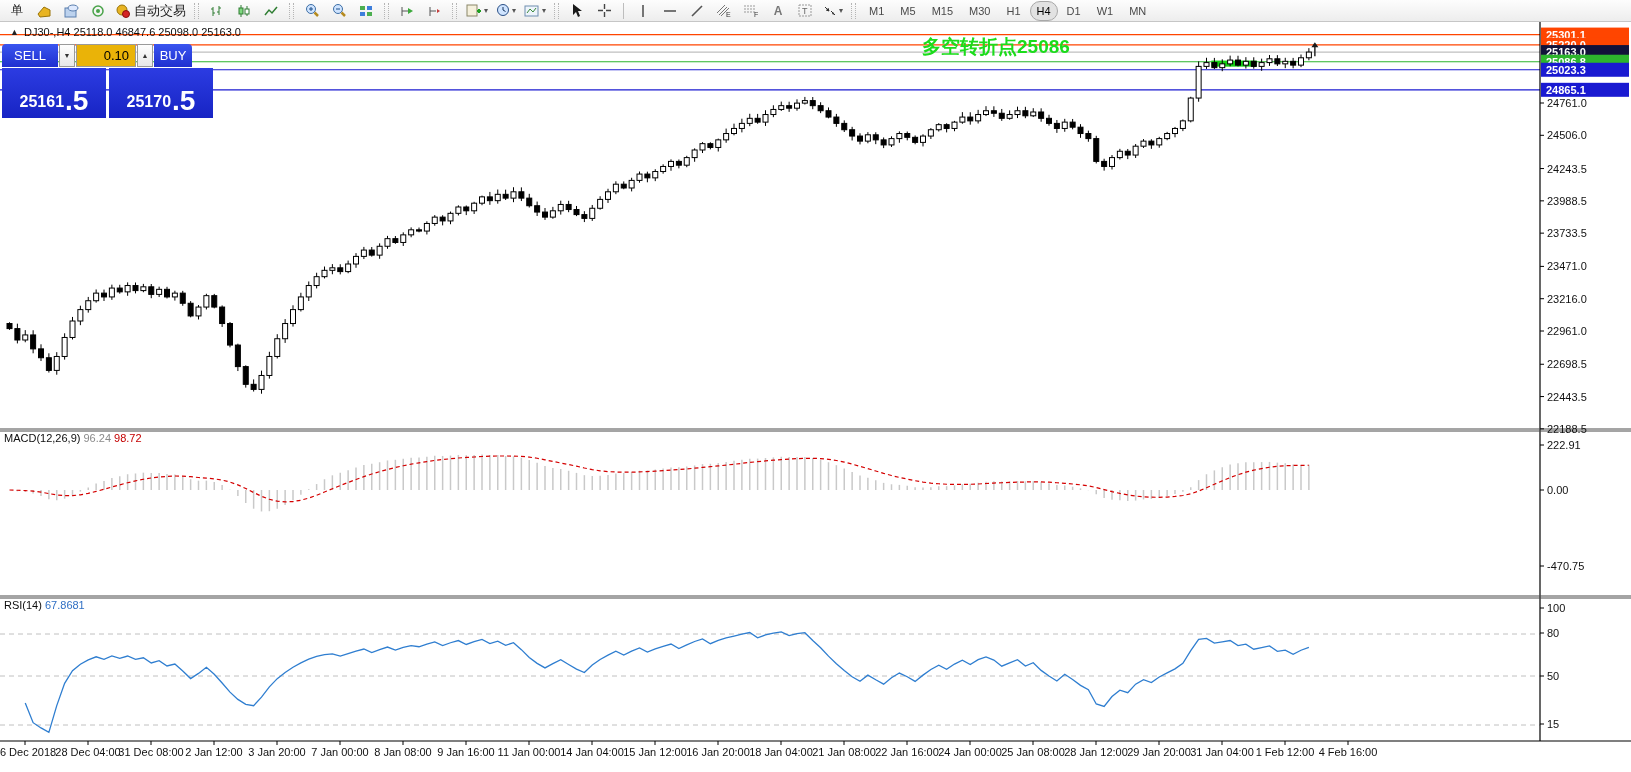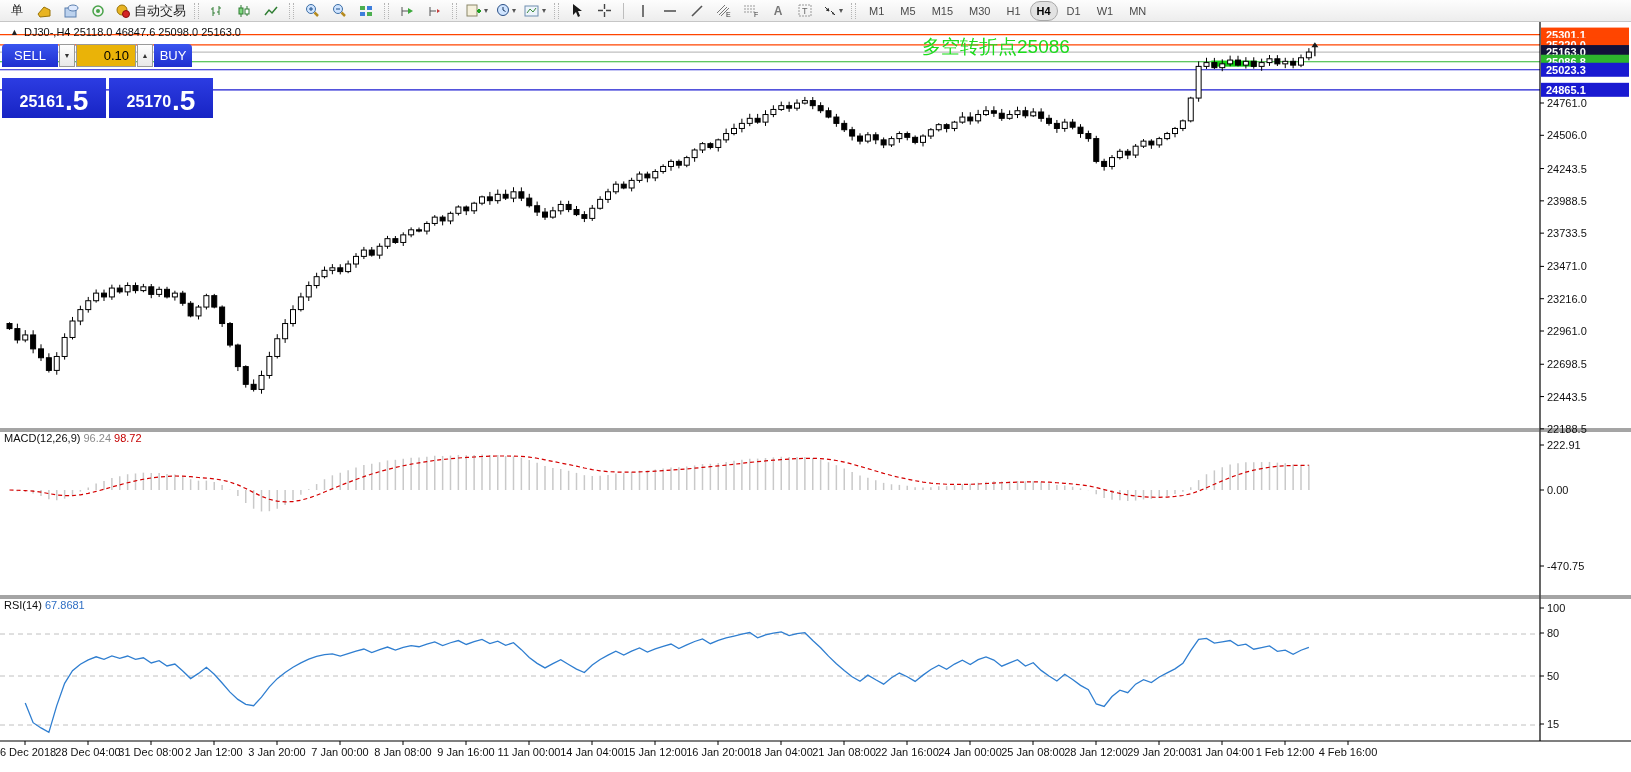--- a/index.html
+++ b/index.html
@@ -8,42 +8,42 @@
   #toolbar{position:absolute;top:0;left:0;width:1631px;height:22px;
     background:linear-gradient(#fdfdfd,#ededed);border-bottom:1px solid #c6c6c6;
     display:flex;align-items:center;padding-left:5px;box-sizing:border-box;gap:3px;z-index:5}
   .tb-btn{height:20px;min-width:20px;display:flex;align-items:center;justify-content:center;
     border-radius:2px;color:#222;font-size:12px;padding:0 2px;cursor:default}
   .tb-btn svg{display:block}
   .tb-sep{width:1px;height:16px;background:#bdbdbd;margin:0 4px}
   .tb-grip{width:3px;height:16px;border-left:1px dotted #b5b5b5;border-right:1px dotted #b5b5b5;margin:0 3px}
   .tb-caret{font-size:8px;color:#555;margin-left:1px}
   .tf-btn{padding:0 6px;height:18px;font-size:11px;color:#4a4a4a;display:flex;align-items:center;border:1px solid transparent}
-  .tf-active{background:#e2e2e2;border:1px solid #a8a8a8;border-radius:10px;color:#000;font-weight:bold}
+  .tf-active{background:#e2e2e2;border:1px solid #a8a8a8;border-radius:10px;color:#000;font-weight:normal}
   .cn{letter-spacing:0}
   
   #canvas{position:absolute;left:0;top:0;z-index:1}
   
   #chart-title{position:absolute;left:24px;top:26px;font-size:11px;color:#101010;z-index:2;white-space:nowrap}
   #title-marker{position:absolute;left:10px;top:27px;font-size:9px;color:#222;z-index:2}
-  #annotation{position:absolute;left:922px;top:34px;font-size:19px;font-weight:normal;color:#1bdc1b;z-index:2;white-space:nowrap}
+  #annotation{position:absolute;left:922px;top:34px;font-size:19px;font-weight:bold;color:#1bdc1b;z-index:2;white-space:nowrap}
   .ind-label{position:absolute;left:4px;font-size:11px;color:#0d0d0d;z-index:2;white-space:nowrap}
   .ind-main{color:#8a8a8a}.ind-sig{color:#c40000}.ind-rsi{color:#2f6fc4}
   
   #trade-panel{position:absolute;left:2px;top:44px;z-index:4;width:211px}
   #tp-top{display:flex;height:23px;gap:1px}
   .tp-btn{background:linear-gradient(#3a55ef,#1f2fd0);color:#fff;font-size:13px;display:flex;
     align-items:center;justify-content:center;font-weight:normal}
   #tp-sell-btn{width:56px;border-top-left-radius:4px}
   #tp-buy-btn{width:38px;border-top-right-radius:4px}
   .tp-spin{width:16px;background:linear-gradient(#fefefe,#e8e8e8);border:1px solid #9a9a9a;
     box-sizing:border-box;display:flex;align-items:center;justify-content:center;font-size:7px;color:#333}
   #tp-volume{width:60px;background:#eab308;border:1px solid #9a9a9a;box-sizing:border-box;
     font-size:13px;color:#000;display:flex;align-items:center;justify-content:flex-end;padding-right:6px}
-  #tp-bottom{display:flex;gap:3px;margin-top:11px;height:40px}
+  #tp-bottom{display:flex;gap:3px;margin-top:1px;height:50px}
   .tp-price{flex:1;background:linear-gradient(#2c3ce2,#1724c4);color:#fff;display:flex;
     align-items:flex-end;justify-content:center;padding-bottom:3px;font-weight:bold}
   .tp-price .main{font-size:16px;line-height:26px}
   .tp-price .big{font-size:28px;line-height:28px;margin-left:1px}
 </style>
 </head>
 <body>
 
 <div id="toolbar">
   <div class="tb-btn cn">单</div>

